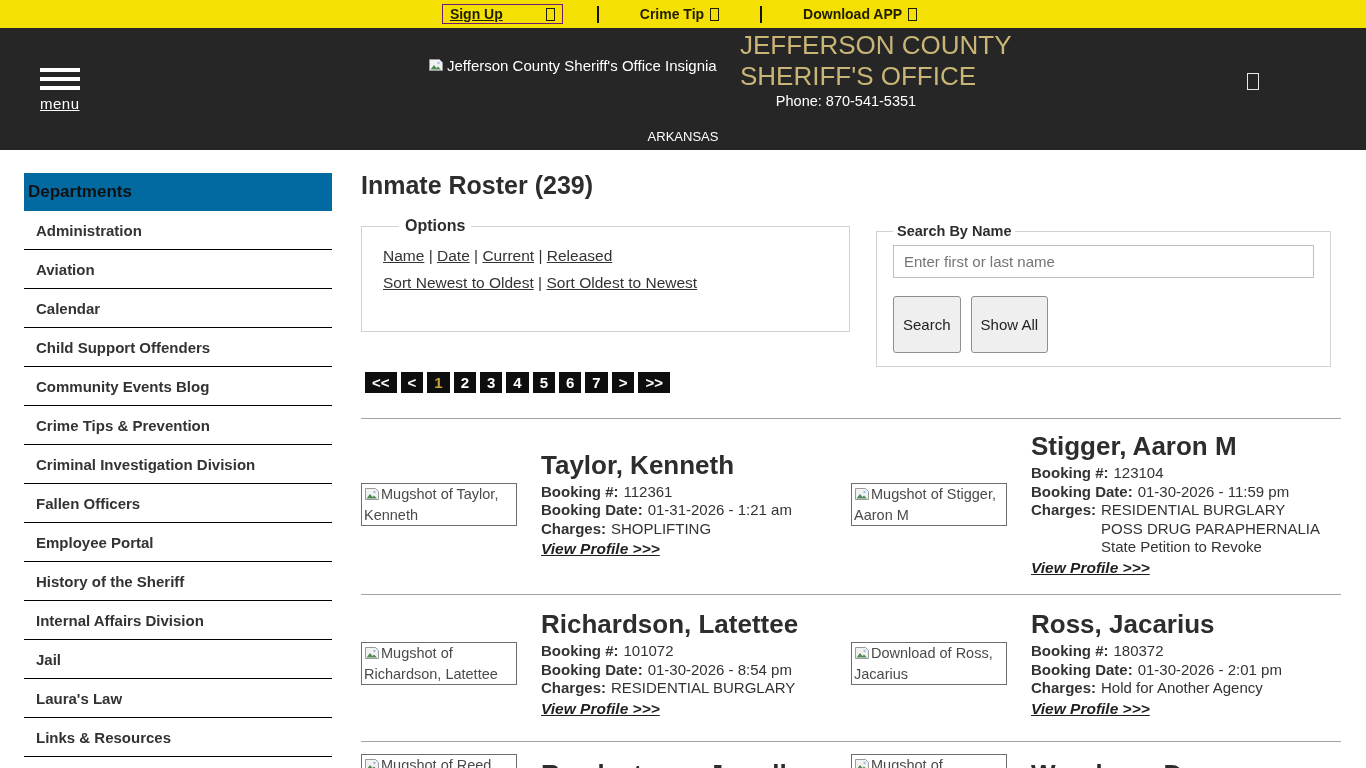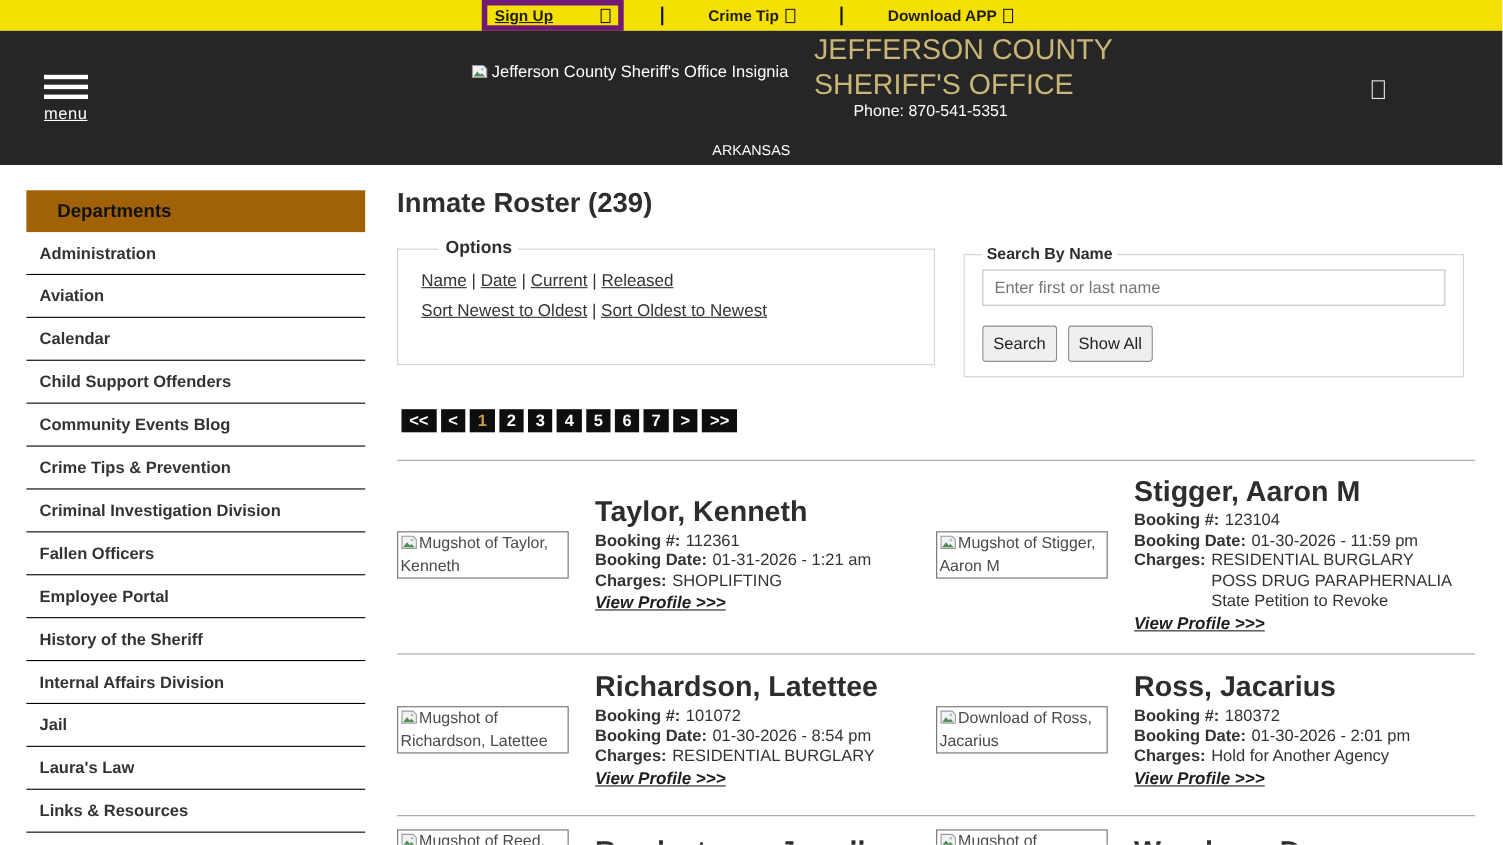--- a/index.html
+++ b/index.html
@@ -4,21 +4,21 @@
 <style>
   * { box-sizing: border-box; margin: 0; padding: 0; }
   html, body { width: 1366px; height: 768px; overflow: hidden; background: #fff;
     font-family: "Liberation Sans", sans-serif; }
 
   
   .topbar { height: 28px; background: #F5E003; display: flex; align-items: center;
     justify-content: center; font-size: 14px; font-weight: bold; color: #201d00; }
   .topbar-link { display: flex; align-items: center; gap: 6px; padding: 1px 7px; cursor: pointer; }
   .topbar-link .lbl { white-space: nowrap; }
-  .topbar-link.focused { border: 5px solid #701a75; gap: 43px; }
+  .topbar-link.focused { border: 1px solid #701a75; gap: 43px; }
   .topbar-link.focused .lbl { text-decoration: underline; }
   .tofu { display: inline-block; width: 9px; height: 13px; border: 1.5px solid #201d00; }
   .topbar-sep { width: 2px; height: 17px; background: #141200; margin: 0 34px; }
 
   
   .header { position: relative; height: 122px; background: #262626; color: #fff; }
   .menu-btn { position: absolute; left: 40px; top: 40px; cursor: pointer; width: 40px; }
   .menu-bar { width: 40px; height: 4px; background: #fff; margin-bottom: 5px; }
   .menu-label { font-size: 15px; color: #fff; text-decoration: underline; letter-spacing: .5px; }
   .alt-line { position: absolute; display: flex; align-items: flex-start; gap: 3px;
@@ -33,21 +33,21 @@
   .state-label { position: absolute; left: 601px; top: 101px; width: 164px; text-align: center;
     font-size: 13px; color: #fff; }
   .header-tofu { position: absolute; left: 1247px; top: 45px; width: 12px; height: 17px;
     border: 1.5px solid #e8e8e8; cursor: pointer; }
 
   
   .layout { position: relative; height: 618px; background: #fff; }
 
   
   .sidebar { position: absolute; left: 24px; top: 23px; width: 308px; }
-  .sidebar-heading { background: #a16207; height: 38px; line-height: 38px; padding-left: 28px;
+  .sidebar-heading { background: #0369a1; height: 38px; line-height: 38px; padding-left: 4px;
     font-size: 17px; font-weight: bold; color: #111; }
   .sidebar-item { height: 39px; line-height: 39px; border-bottom: 1px solid #000;
     padding-left: 12px; font-size: 15px; font-weight: bold; color: #333; cursor: pointer; }
 
   
   .main { position: absolute; left: 361px; top: 0; width: 980px; height: 618px; }
   .page-title { position: absolute; left: 0; top: 21px; font-size: 25px; font-weight: bold; color: #2d2d2d; }
 
   fieldset { border: 1px solid #d2d2d2; }
   .options-fs { position: absolute; left: 0; top: 67px; width: 489px; height: 115px; padding: 12px 0 0 21px; }
@@ -56,21 +56,21 @@
   .opt-line a { color: #333; text-decoration: underline; cursor: pointer; }
   .opt-sep { text-decoration: none; color: #333; }
 
   .search-fs { position: absolute; left: 515px; top: 73px; width: 455px; padding: 6px 16px 13px 16px; }
   .search-fs legend { font-size: 14.5px; font-weight: bold; color: #2d2d2d; padding: 0 4px; }
   .search-input { width: 100%; height: 33px; border: 1px solid #c0c0c0; font-size: 15px;
     padding: 0 10px; color: #333; font-family: "Liberation Sans", sans-serif; }
   .search-input::placeholder { color: #757575; }
   .btn-row { margin-top: 18px; display: flex; gap: 10px; }
   .btn { font-size: 15px; font-family: "Liberation Sans", sans-serif; color: #222;
-    background: #efefef; border: 1px solid #8f8f8f; border-radius: 3px; padding: 7px 9px; cursor: pointer; }
+    background: #efefef; border: 1px solid #8f8f8f; border-radius: 3px; padding: 19px 9px; cursor: pointer; }
 
   .pagination { position: absolute; left: 4px; top: 222px; display: flex; gap: 4px; }
   .page-btn { background: #0e0e0e; color: #fff; font-size: 15px; font-weight: bold;
     padding: 2px 7px; min-width: 22px; text-align: center; cursor: pointer; }
   .page-btn.current { color: #C9A13B; }
 
   .rule { position: absolute; left: 0; width: 980px; border-top: 1px solid #a3a3a3; height: 0; }
   .rule-1 { top: 268px; } .rule-2 { top: 444px; } .rule-3 { top: 591px; }
 
   .inmate-row { position: absolute; left: 0; display: flex; width: 980px; }

